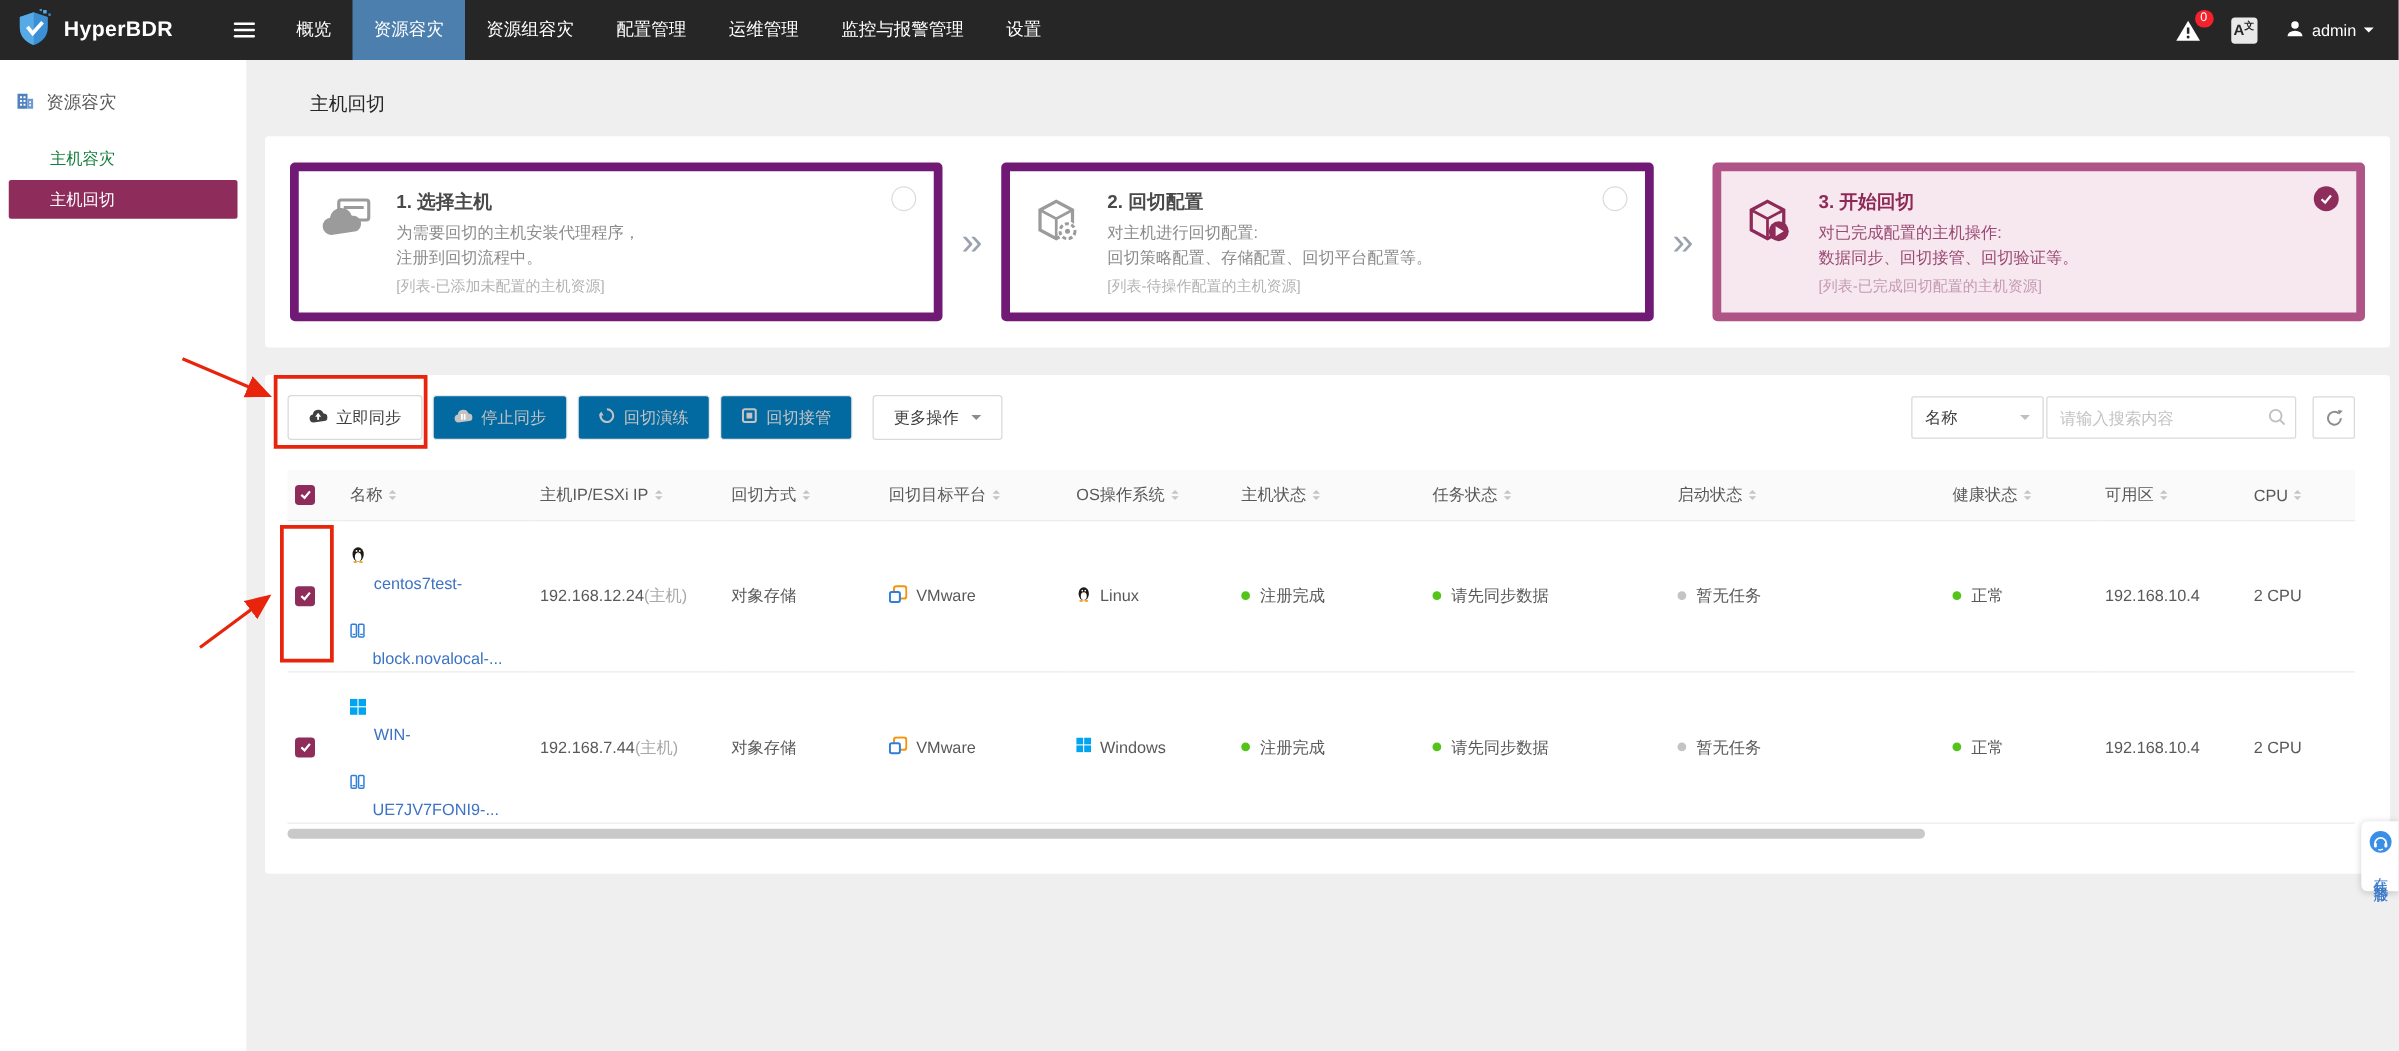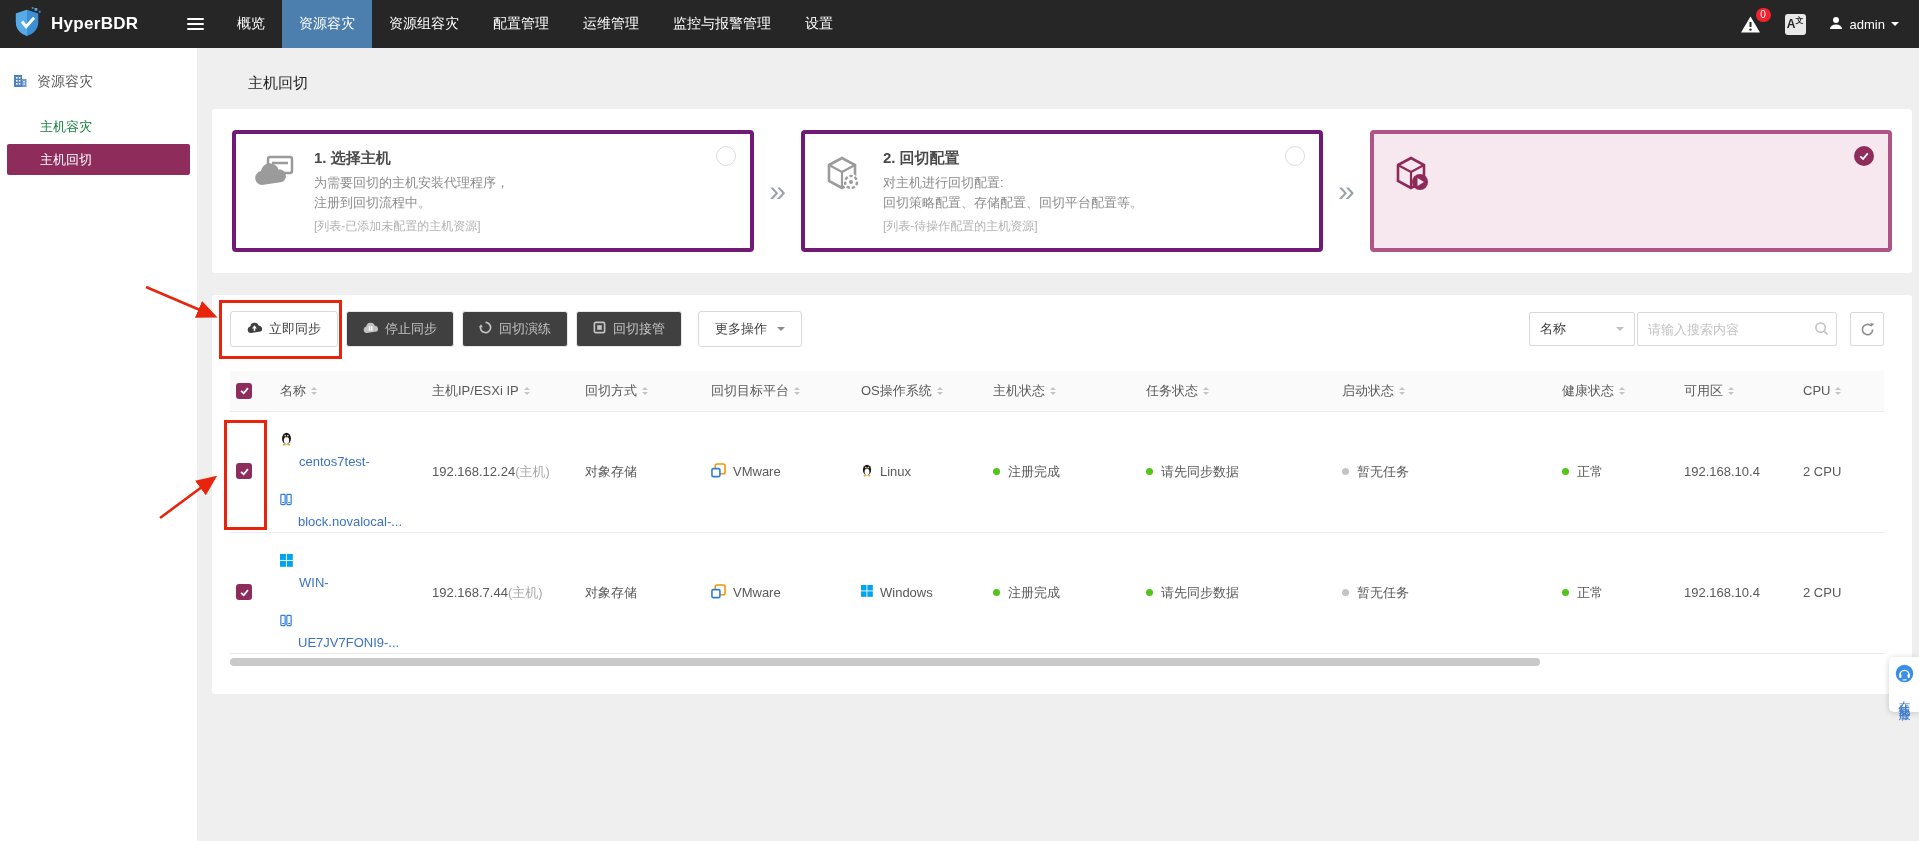--- a/index.html
+++ b/index.html
@@ -31,38 +31,38 @@
   .side-header { display:flex; align-items:center; gap:9px; padding:0 12px 18px 12px; font-size:14px; color:#595959; }
   .side-item { height:31px; line-height:31px; padding-left:33px; font-size:13px; color:#15803d; border-radius:2px; margin:2px 7px; cursor:pointer; }
   .side-item.active { background:#8e2c5c; color:#fff; }
   main { flex:1; padding:26px 17px 0 15px; }
   .page-title { font-size:15px; color:#262626; margin:0 0 16px 36px; font-weight:normal; }
 
   .panel { background:#fff; border-radius:3px; }
   .wizard-panel { padding:21px 20px; display:flex; align-items:stretch; margin-bottom:22px; }
 
   
-  .step-card { flex:1; border:4px solid #701a75; border-radius:4px; padding:15px 28px 12px 16px; position:relative; display:flex; gap:14px; min-height:122px; background:#fff; }
+  .step-card { flex:1; border:7px solid #701a75; border-radius:4px; padding:15px 28px 12px 16px; position:relative; display:flex; gap:14px; min-height:122px; background:#fff; }
   .step-card .s-icon { flex:none; width:48px; padding-top:4px; }
   .s-title { font-size:15px; font-weight:bold; color:#4a4a4a; margin-bottom:5px; }
   .s-line { font-size:13px; color:#8c8c8c; line-height:1.55; }
   .s-note { font-size:12px; color:#b3b3b3; margin-top:5px; }
   .radio-circle { position:absolute; top:12px; right:14px; width:20px; height:20px; border:1px solid #dcdcdc; border-radius:50%; background:#fff; }
   .check-circle { position:absolute; top:12px; right:14px; width:20px; height:20px; border-radius:50%; background:#8e2c5c; display:flex; align-items:center; justify-content:center; }
   .step-card.done { background:#f7e8f0; border-color:#b05487; }
   .step-card.done .s-title { color:#8e2a58; }
   .step-card.done .s-line { color:#9a4a74; }
   .step-card.done .s-note { color:#c49ab2; }
   .step-chev { flex:none; align-self:center; padding:0 15px; font-size:30px; color:#9aa3ad; line-height:1; }
 
   
   .table-panel { padding:16px 28px 28px 18px; }
   .toolbar { display:flex; align-items:center; margin-bottom:24px; }
   .btn { height:36px; display:inline-flex; align-items:center; gap:7px; padding:0 16px; border:1px solid #d9d9d9; border-radius:3px; background:#fff; font-size:13px; color:#404040; cursor:pointer; margin-right:8px; font-family:inherit; }
-  .btn.disabled { background:#404040; color:#c3c3c3; border-color:#e7e7e7; cursor:not-allowed; }
+  .btn.disabled { background:#0369a1; color:#c3c3c3; border-color:#e7e7e7; cursor:not-allowed; }
   .btn .b-caret { width:0; height:0; border:4px solid transparent; border-top-color:#8c8c8c; margin:4px 0 0 3px; }
   .btn.more { margin-left:8px; }
   .search-group { margin-left:auto; display:flex; align-items:center; }
   .sel { width:106px; height:34px; border:1px solid #d9d9d9; border-radius:2px; display:flex; align-items:center; padding:0 10px; font-size:13px; color:#404040; cursor:pointer; background:#fff; }
   .sel .sel-caret { margin-left:auto; width:0; height:0; border:4px solid transparent; border-top-color:#bfbfbf; margin-top:4px; }
   .search-box { position:relative; width:200px; height:34px; margin-left:2px; }
   .search-box input { width:100%; height:100%; border:1px solid #d9d9d9; border-radius:2px; padding:0 28px 0 10px; font-size:13px; color:#0f766e; font-family:inherit; outline:none; }
   .search-box input::placeholder { color:#c3c3c3; }
   .search-box .mag { position:absolute; right:8px; top:9px; }
   .icon-btn { width:34px; height:34px; border:1px solid #d9d9d9; border-radius:2px; background:#fff; display:flex; align-items:center; justify-content:center; margin-left:13px; cursor:pointer; }
@@ -221,20 +221,26 @@
 
         <div class="step-card done">
           <span class="s-icon">
             <svg width="42" height="42" viewBox="0 0 42 42">
               <path d="M8 12 L21 5 L34 12 L34 28 L21 35 L8 28 Z" fill="none" stroke="#8e2a58" stroke-width="2.6"></path>
               <path d="M8 12 L21 19 L34 12 M21 19 V35" fill="none" stroke="#8e2a58" stroke-width="2.2"></path>
               <circle cx="30" cy="29" r="8" fill="#8e2a58"></circle>
               <polygon points="27.5,25 34,29 27.5,33" fill="#f7e8f0"></polygon>
             </svg>
           </span>
+          <div>
+            <div class="s-title">3. 开始回切</div>
+            <div class="s-line">对已完成配置的主机操作:</div>
+            <div class="s-line">数据同步、回切接管、回切验证等。</div>
+            <div class="s-note">[列表-已完成回切配置的主机资源]</div>
+          </div>
           <span class="check-circle">
             <svg width="12" height="12" viewBox="0 0 16 16">
                 <polyline points="3,8.5 6.8,12 13,4.5" fill="none" stroke="#fff" stroke-width="2.4"></polyline>
               </svg>
           </span>
         </div>
       </section>
 
       <section class="panel table-panel">
         <div class="toolbar">

